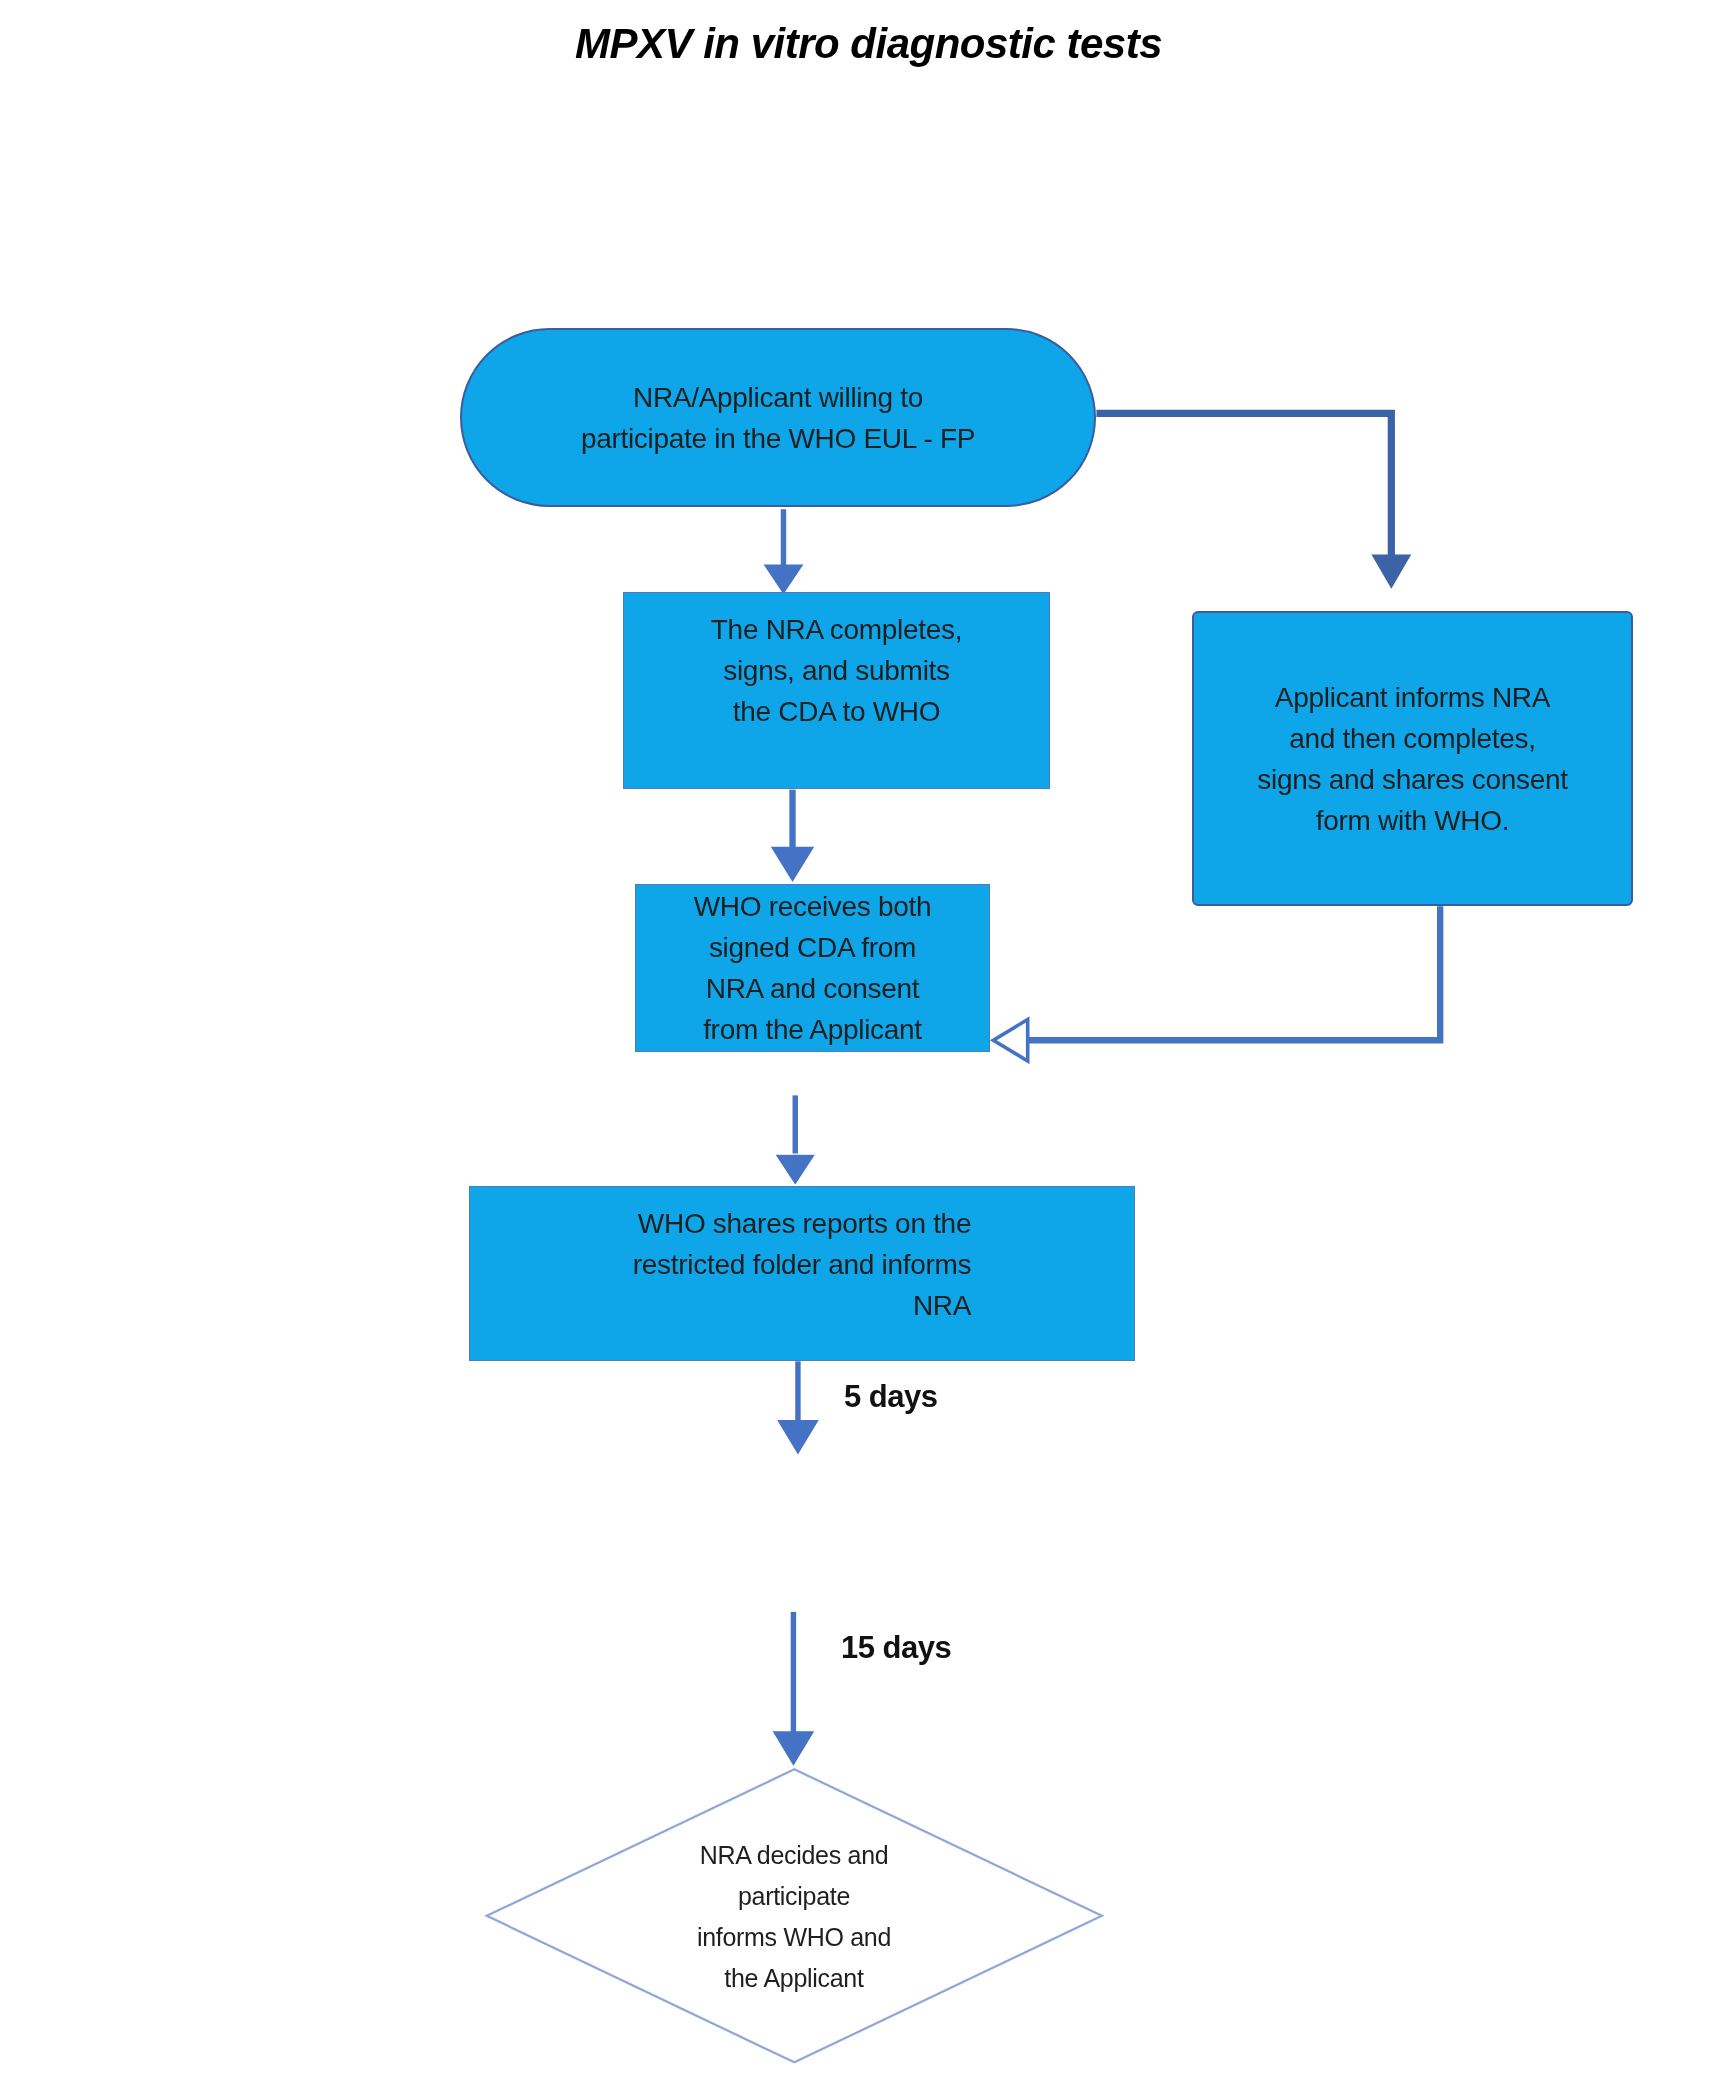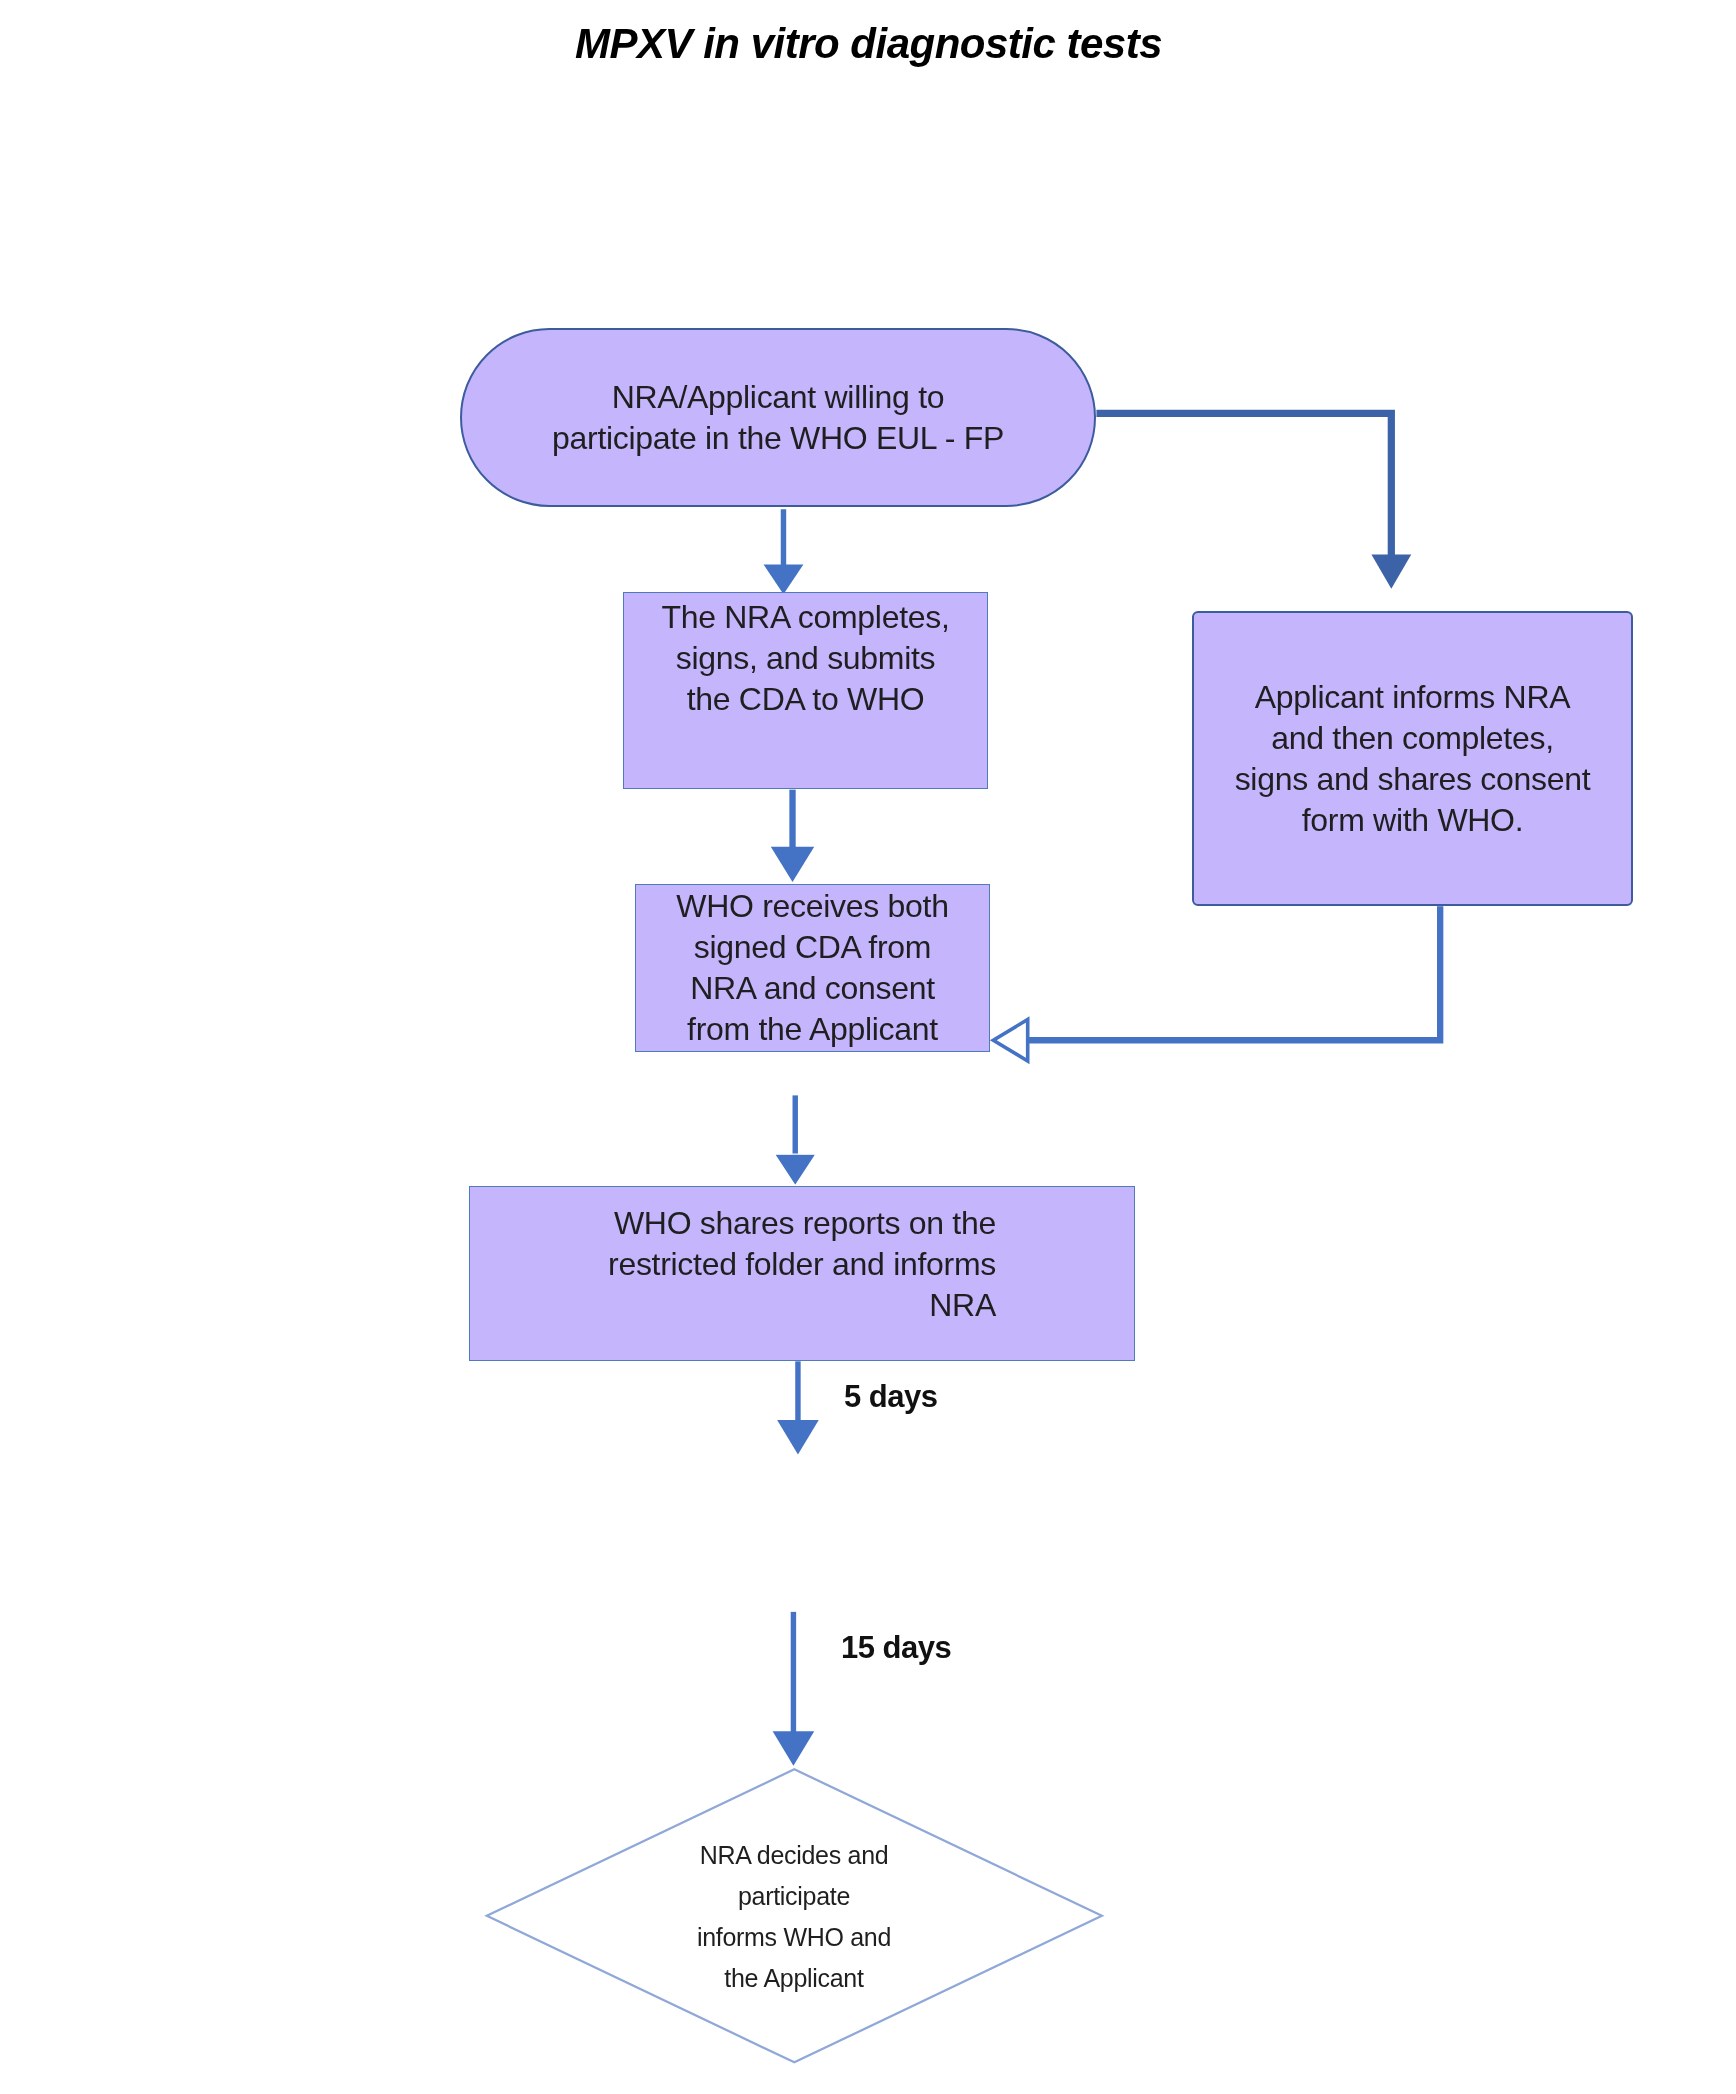--- a/index.html
+++ b/index.html
@@ -17,33 +17,33 @@
     position:relative;width:1737px;height:2094px;background:var(--bg);
     font-family:"Liberation Sans","DejaVu Sans",sans-serif;color:var(--text);
     overflow:hidden;
   }
   .title{
     position:absolute;left:0;right:0;top:11px;text-align:center;
     font-size:42px;line-height:66px;font-weight:700;font-style:italic;
     color:var(--title);letter-spacing:-0.5px;
   }
   .node{
-    position:absolute;background:#c4b5fd;box-sizing:border-box;
+    position:absolute;background:#0ea5e9;box-sizing:border-box;
     display:flex;align-items:center;justify-content:center;
-    text-align:center;font-size:32px;line-height:41px;letter-spacing:-0.3px;
+    text-align:center;font-size:28px;line-height:41px;letter-spacing:-0.3px;
   }
   .node .label{white-space:pre-line;}
   .stadium{
     left:460px;top:328px;width:636px;height:179px;
     border:2.3px solid var(--border-dark);border-radius:100px;
   }
   .rect{border:1.8px solid var(--border-light);}
   .nra-completes{
-    left:623px;top:592px;width:365px;height:197px;
-    align-items:flex-start;padding-top:4px;
+    left:623px;top:592px;width:427px;height:197px;
+    align-items:flex-start;padding-top:16px;
   }
   .rounded{
     left:1192px;top:611px;width:441px;height:295px;
     border:2.3px solid var(--border-dark);border-radius:6px;
   }
   .who-receives{
     left:635px;top:884px;width:355px;height:168px;
   }
   .who-shares{
     left:469px;top:1186px;width:666px;height:175px;

